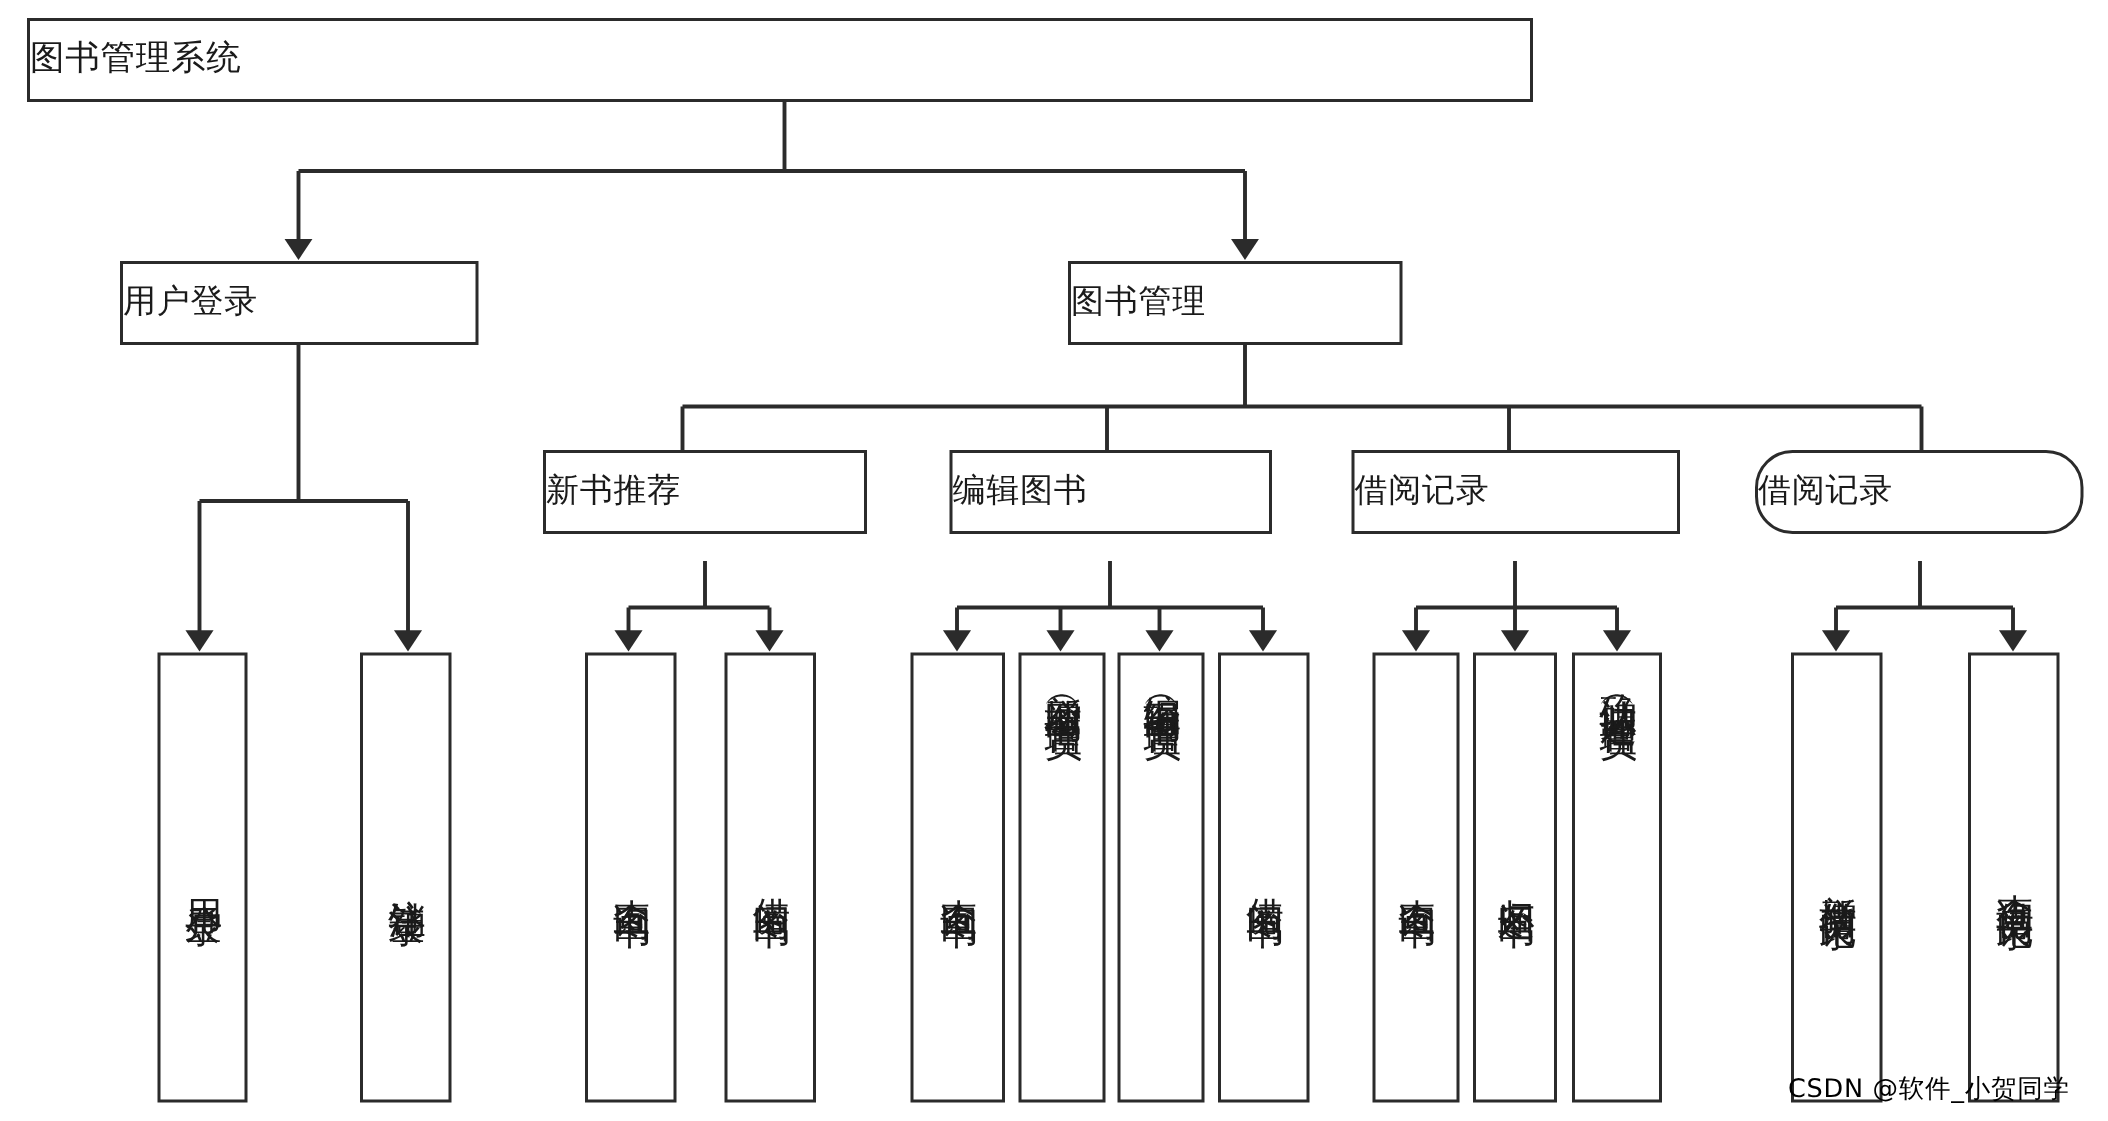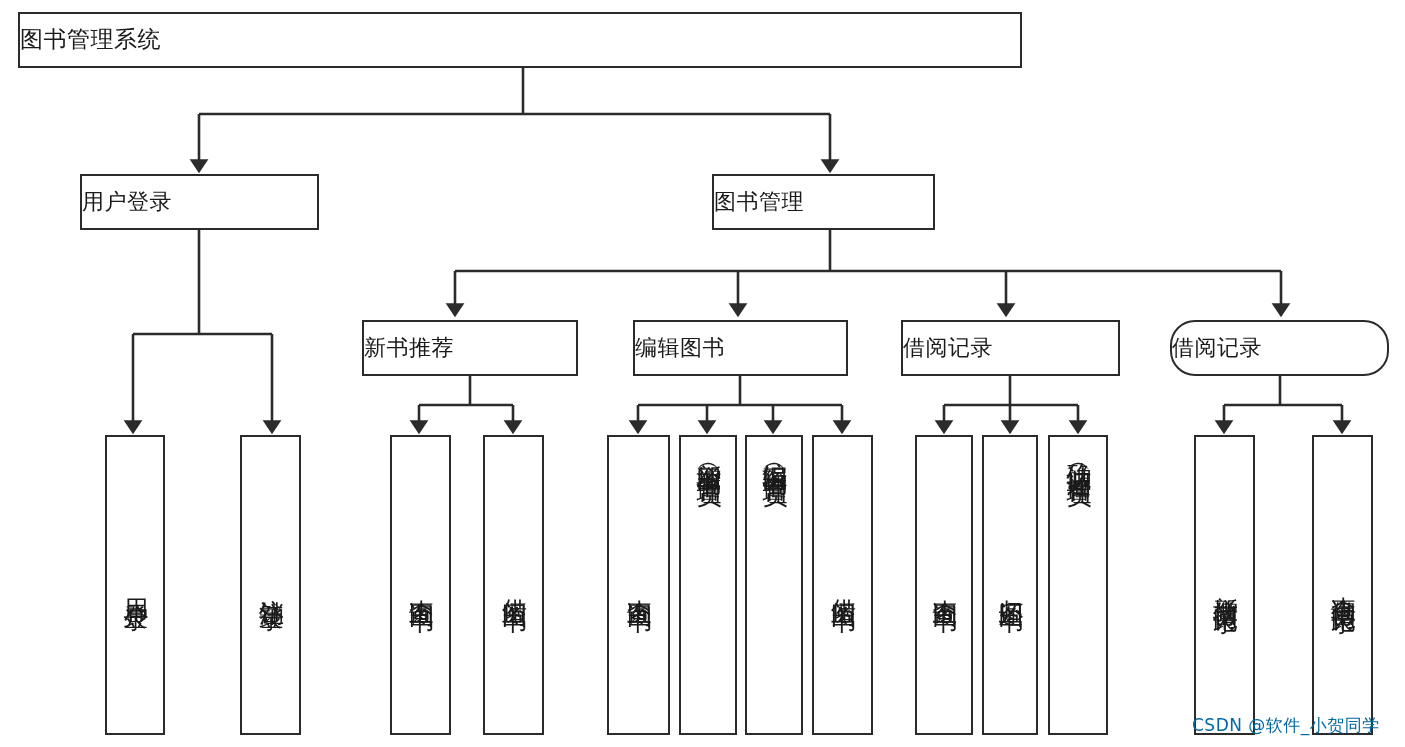--- a/index.html
+++ b/index.html
@@ -53,21 +53,21 @@
 
   
   .node.l2 {
     height: 56px;
   }
   .node.l2 .node-label { font-size: 22px; }
   .node.n-user-login  { left: 80px;  top: 174px; width: 239px; }
   .node.n-book-manage { left: 712px; top: 174px; width: 223px; }
 
   
-  .node.l3 { top: 320px; height: 56px; }
+  .node.l3 { top: 300px; height: 56px; }
   .node.l3 .node-label { font-size: 22px; }
   .node.n-new-book   { left: 362px;  width: 216px; }
   .node.n-borrow     { left: 633px;  width: 215px; }
   .node.n-current    { left: 901px;  width: 219px; }
   .node.n-record     { left: 1170px; width: 219px; border-radius: 25px; }
 
   
   .node.leaf {
     top: 435px;
     height: 300px;
@@ -98,21 +98,21 @@
   .lf10 { left: 982px;  width: 56px; }
   .lf11 { left: 1048px; width: 60px; }
   .lf12 { left: 1194px; width: 61px; }
   .lf13 { left: 1312px; width: 61px; }
 
   .watermark {
     position: absolute;
     left: 1192px;
     top: 714px;
     font-size: 17px;
-    color: #0369a1;
+    color: #000000;
     white-space: nowrap;
     letter-spacing: 0.5px;
   }
 </style>
 </head>
 <body>
 
 <div id="diagram-canvas">
 
   <svg class="connectors" viewBox="0 0 1405 747" xmlns="http://www.w3.org/2000/svg">

